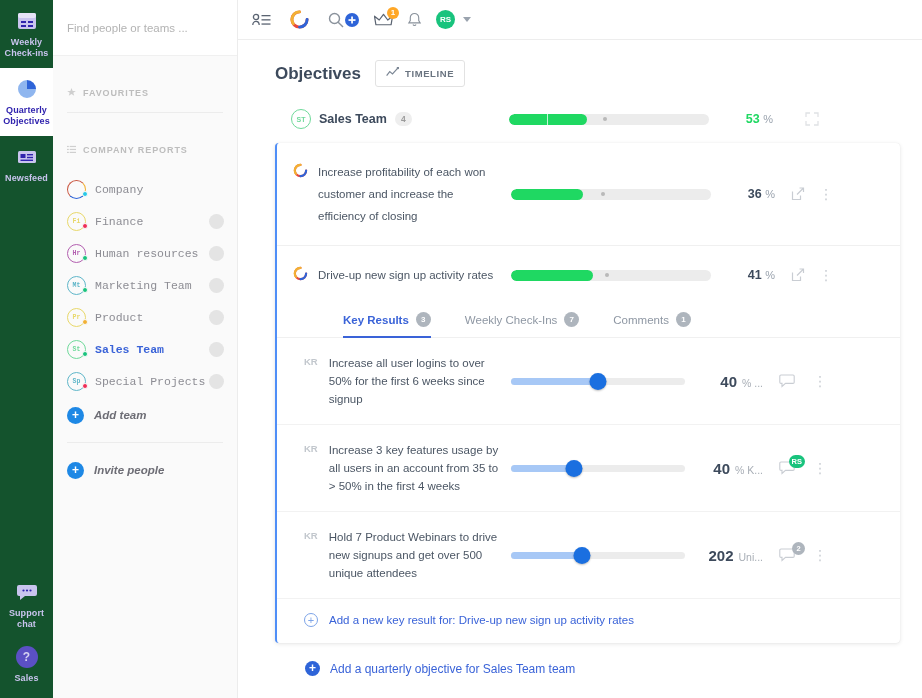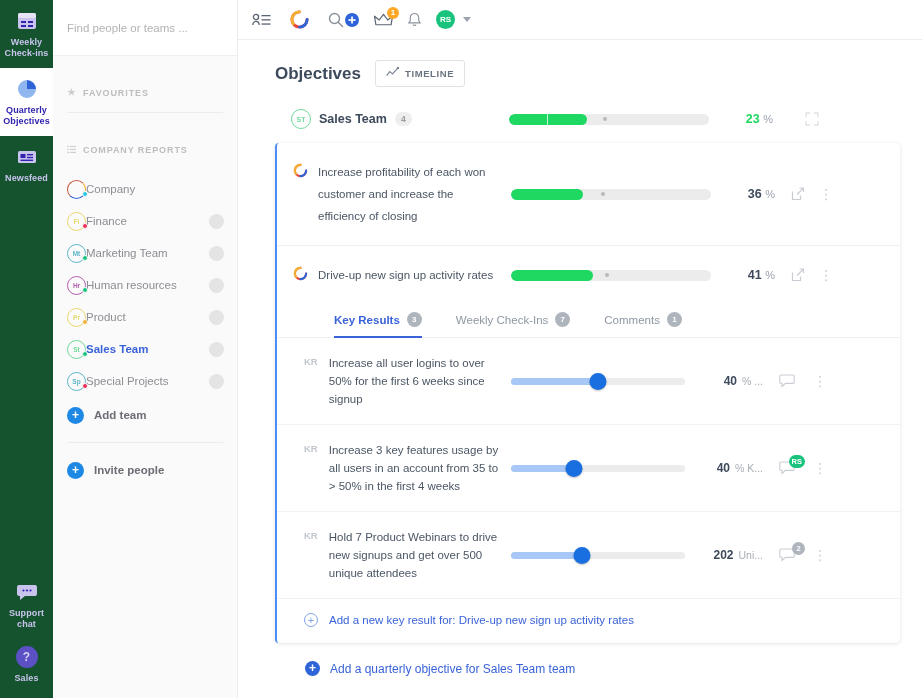--- a/index.html
+++ b/index.html
@@ -53,22 +53,22 @@
   }
   .search-box input::placeholder { color: #b3b3b3; }
   .sec-head {
     display: flex; align-items: center; gap: 7px;
     padding: 0 14px; height: 30px; margin-top: 22px;
     font-size: 9px; letter-spacing: .9px; color: #bdbdbd; font-weight: bold;
   }
   .sec-rule { height: 1px; background: #ececec; margin: 4px 14px 0; }
   .nav-list { padding: 8px 0 0; }
   .nav-row {
-    display: flex; align-items: center; 
-    padding: 0 14px; height: 32px; cursor: pointer; position: relative;
+    display: flex; align-items: center; gap: 9px;
+    padding: 0 14px; height: 32px; cursor: pointer; position: relative; font-family: Liberation Mono, monospace;
   }
   .nav-row .nlabel { font-size: 11.5px; color: #8d8d94; }
   .nav-row.sel .nlabel { color: #3a63d8; font-weight: bold; }
   .team-ic { width: 19px; height: 19px; position: relative; flex: 0 0 19px; }
   .team-ic .ring {
     position: absolute; inset: 0; border-radius: 50%;
     border: 1.4px solid #ccc; display: flex; align-items: center; justify-content: center;
     font-size: 6.5px; font-weight: bold; color: #bbb;
   }
   .team-ic .dot {
@@ -78,21 +78,21 @@
   .toggle-pill {
     position: absolute; right: 13px; width: 15px; height: 15px;
     border-radius: 50%; background: #e4e4e4;
   }
   .add-row { display: flex; align-items: center; gap: 10px; padding: 0 14px; height: 36px; cursor: pointer; }
   .add-row .plus {
     width: 17px; height: 17px; border-radius: 50%; background: #1e88e5;
     color: #fff; font-size: 12px; line-height: 16px; text-align: center; font-weight: bold;
     flex: 0 0 17px;
   }
-  .add-row .alabel { font-size: 11.5px; color: #6d6d75; font-weight: bold; }
+  .add-row .alabel { font-size: 11.5px; color: #6d6d75; font-weight: bold; font-style: italic; }
   .panel-rule { height: 1px; background: #ececec; margin: 9px 14px; }
 
   
   .main { flex: 1; height: 698px; display: flex; flex-direction: column; background: #ffffff; }
   .topbar {
     height: 40px; flex: 0 0 40px; border-bottom: 1px solid #ededed;
     display: flex; align-items: center; padding: 0 14px; background: #fff;
   }
   .topbar .tleft { display: flex; align-items: center; gap: 19px; }
   .topbar .ttitle {
@@ -162,21 +162,21 @@
   .rowicons { display: flex; align-items: center; gap: 14px; margin-left: 16px; }
   .ic-btn { cursor: pointer; display: flex; align-items: center; }
   .kebab { color: #c9cdd3; font-size: 14px; letter-spacing: 0; line-height: 6px; width: 4px; text-align: center; cursor: pointer; }
 
   .tabs { display: flex; gap: 34px; padding: 0 0 0 57px; border-bottom: 1px solid #f0f0f0; }
   .tab {
     display: flex; align-items: center; gap: 7px; padding: 8px 0 9px;
     font-size: 11.5px; color: #8e97a3; cursor: pointer; border-bottom: 2px solid transparent;
     margin-bottom: -1px;
   }
-  .tab.active { color: #3a63d8; border-bottom-color: #3a63d8; font-weight: bold; }
+  .tab.active { color: #3a63d8; border-bottom-color: #3a63d8; font-weight: bold; margin-left: 9px; }
   .tpill {
     background: #aeb5bd; color: #fff; font-size: 8px; font-weight: bold;
     border-radius: 8px; min-width: 15px; height: 15px; padding: 0 4px;
     display: flex; align-items: center; justify-content: center;
   }
 
   .kr-row { display: flex; align-items: center; padding: 16px 0 16px 27px; border-top: 1px solid #f2f2f2; }
   .kr-row:first-child { border-top: 0; }
   .kr-left { display: flex; gap: 11px; width: 207px; padding-right: 10px; }
   .kr-tag { font-size: 9.5px; color: #c2c7cd; font-weight: bold; padding-top: 2px; }
@@ -184,21 +184,21 @@
 
   .slider { width: 174px; position: relative; height: 18px; display: flex; align-items: center; }
   .strack { position: absolute; left: 0; right: 0; height: 7px; border-radius: 4px; background: #ececec; }
   .sfill { position: absolute; left: 0; height: 7px; border-radius: 4px; background: #a7c8f6; }
   .sknob {
     position: absolute; width: 17px; height: 17px; border-radius: 50%;
     background: #1a6fe0; transform: translateX(-50%); box-shadow: 0 1px 2px rgba(0,0,0,.25);
   }
 
   .kr-val { width: 78px; display: flex; align-items: baseline; gap: 5px; justify-content: flex-end; }
-  .kr-num { font-size: 12px; font-weight: bold; color: #3d4a5c; }
+  .kr-num { font-size: 15px; font-weight: bold; color: #3d4a5c; }
   .kr-unit { font-size: 10.5px; color: #a8aeb6; max-width: 36px; overflow: hidden; white-space: nowrap; }
 
   .cmt { position: relative; width: 20px; height: 16px; }
   .cmt-badge {
     position: absolute; right: -6px; top: -5px; min-width: 13px; height: 13px; border-radius: 7px;
     font-size: 7.5px; font-weight: bold; color: #fff; display: flex; align-items: center; justify-content: center;
     padding: 0 3px;
   }
   .cmt-badge.grey { background: #aeb5bd; }
   .cmt-badge.green { background: #19c37d; }
@@ -323,32 +323,32 @@
         <div class="nav-row">
           <span class="team-ic">
             <span class="ring" style="border-color:#e8d86a;color:#e8d86a">Fi</span>
             <span class="dot" style="background:#ef2d56"></span>
           </span>
           <span class="nlabel">Finance</span>
           <span class="toggle-pill"></span>
         </div>
         <div class="nav-row">
           <span class="team-ic">
+            <span class="ring" style="border-color:#b35fb0;color:#b35fb0">Hr</span>
+            <span class="dot" style="background:#19c37d"></span>
+          </span>
+          <span class="nlabel">Human resources</span>
+          <span class="toggle-pill"></span>
+        </div>
+        <div class="nav-row">
+          <span class="team-ic">
             <span class="ring" style="border-color:#5fb6c9;color:#5fb6c9">Mt</span>
             <span class="dot" style="background:#19c37d"></span>
           </span>
           <span class="nlabel">Marketing Team</span>
-          <span class="toggle-pill"></span>
-        </div>
-        <div class="nav-row">
-          <span class="team-ic">
-            <span class="ring" style="border-color:#b35fb0;color:#b35fb0">Hr</span>
-            <span class="dot" style="background:#19c37d"></span>
-          </span>
-          <span class="nlabel">Human resources</span>
           <span class="toggle-pill"></span>
         </div>
         <div class="nav-row">
           <span class="team-ic">
             <span class="ring" style="border-color:#e8d86a;color:#e8d86a">Pr</span>
             <span class="dot" style="background:#f2b134"></span>
           </span>
           <span class="nlabel">Product</span>
           <span class="toggle-pill"></span>
         </div>
@@ -460,21 +460,21 @@
             <span class="count-pill">4</span>
           </div>
           <div class="bar-wrap">
             <div class="bar">
               <div class="fill" id="team-fill" style="width: 39%;"></div>
               <div class="seam" id="team-seam" style="left: 19%;"></div>
               <div class="marker" id="team-marker" style="left: 48%;"></div>
             </div>
           </div>
           <div class="pct green">
-            <span>23</span>
+            <span>53</span>
             <span class="u">%</span>
           </div>
           <span class="ic-btn" style="margin-left:32px">
             <svg width="14" height="14" viewBox="0 0 14 14">
                 <path d="M1 5V1h4M13 5V1H9M1 9v4h4M13 9v4H9" fill="none" stroke="#e0e2e5" stroke-width="1.3"></path>
               </svg>
           </span>
         </div>
 
         <div class="card">

